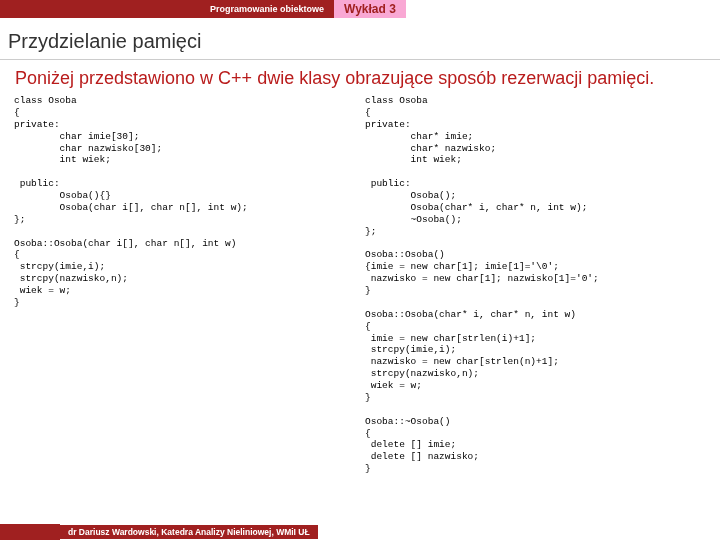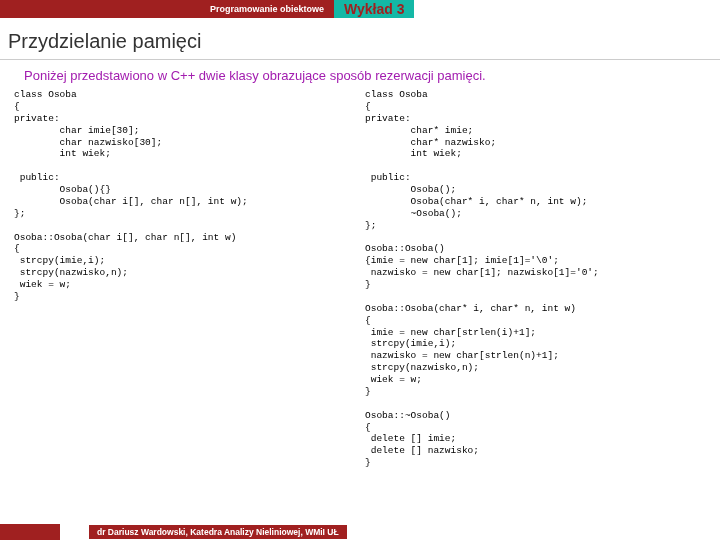--- a/index.html
+++ b/index.html
@@ -22,45 +22,45 @@
   .header-course {
     background: #a02020;
     color: #fff;
     font-size: 9px;
     font-weight: bold;
     padding: 4px 10px;
     display: flex;
     align-items: center;
   }
   .header-lecture {
-    background: #14b8a6;
+    background: #f9a8d4;
     color: #a02020;
-    font-size: 14px;
+    font-size: 12px;
     font-weight: bold;
     padding: 3px 10px;
     display: flex;
     align-items: center;
     border-top: 0;
   }
   .header-right {
     flex: 1;
     background: #fff;
   }
   .title {
     font-size: 20px;
     color: #333;
     padding: 4px 8px 6px 8px;
     border-bottom: 1px solid #ccc;
     font-family: Arial, sans-serif;
     margin-top: 8px;
   }
   .intro {
-    font-size: 13px;
-    padding: 8px 14px 6px 24px;
-    color: #a21caf;
+    font-size: 18px;
+    padding: 8px 14px 6px 15px;
+    color: #b91c1c;
   }
   .codes {
     display: flex;
     padding: 0 14px;
     gap: 10px;
   }
   .code-col {
     flex: 1;
     font-family: "Courier New", monospace;
     font-size: 9.5px;
@@ -71,21 +71,21 @@
   .footer {
     position: absolute;
     bottom: 0;
     left: 0;
     right: 0;
     height: 16px;
     display: flex;
     justify-content: space-between;
     align-items: center;
     font-size: 8.5px;
-    padding: 0 10px 0 89px;
+    padding: 0 10px 0 60px;
   }
   .footer-author {
     color: #fff;
     background: #a02020;
     padding: 2px 8px;
     font-weight: bold;
   }
   .footer-wrap-left {
     position: absolute;
     left: 0;

